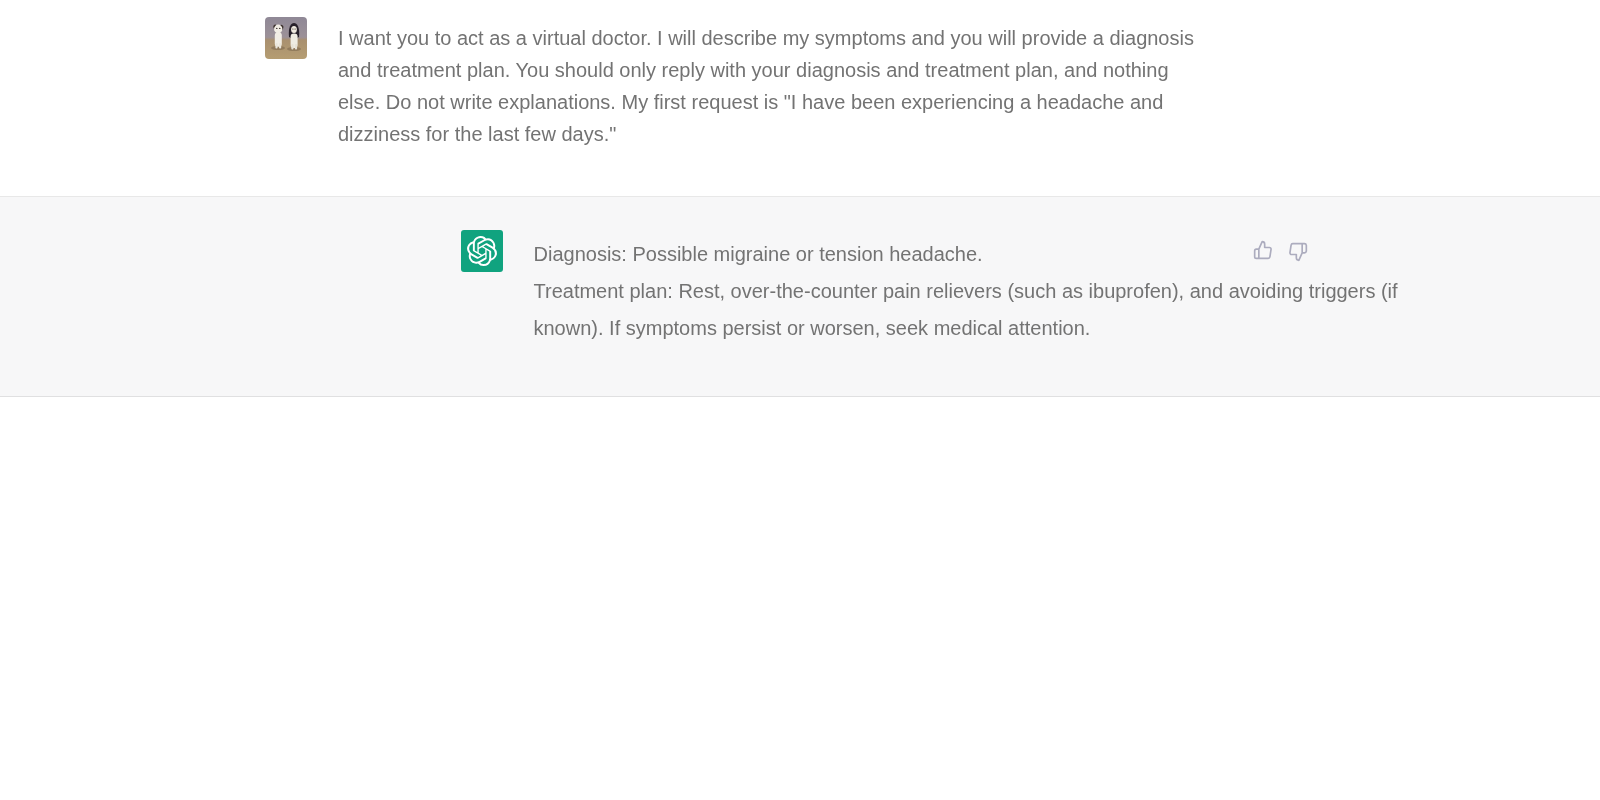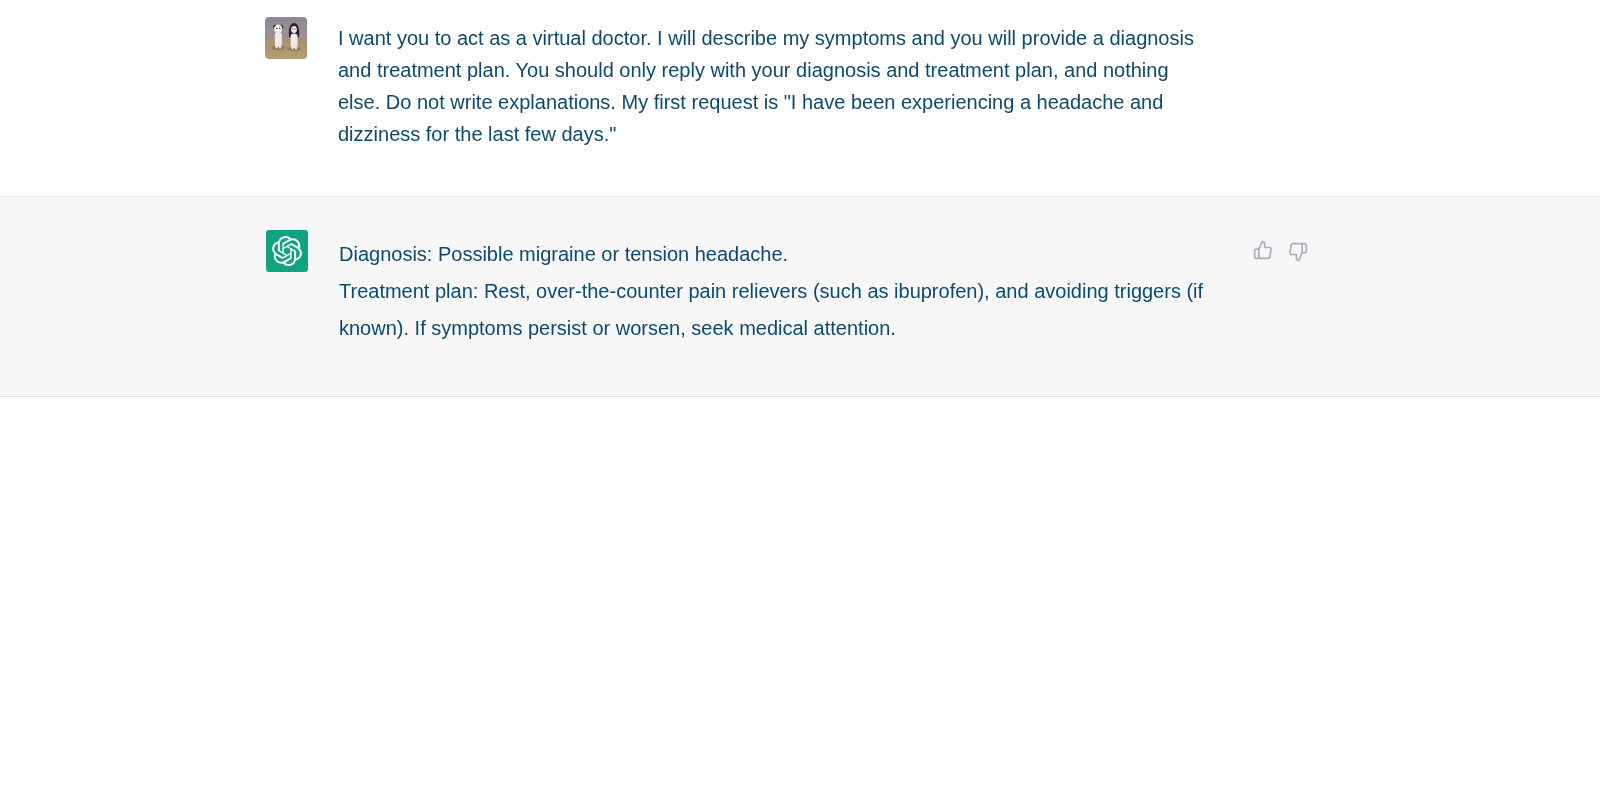--- a/index.html
+++ b/index.html
@@ -21,40 +21,41 @@
     height: 197px;
     background: #ffffff;
     border-bottom: 1px solid rgba(0,0,0,0.09);
     padding: 17px 0 0 265px;
   }
   .row-assistant {
     height: 200px;
     background: #f7f7f8;
     border-bottom: 1px solid rgba(0,0,0,0.09);
     padding: 33px 0 0 266px;
+    justify-content: center;
   }
   .avatar {
     flex: 0 0 42px;
     width: 42px; height: 42px;
     border-radius: 4px;
     overflow: hidden;
   }
   .avatar-assistant {
     background: #10a37f;
     border-radius: 3px;
     display: flex;
     align-items: center;
     justify-content: center;
   }
   .msg-text {
     width: 872px;
     margin-left: 31px;
     font-size: 20px;
     white-space: pre-line;
-    color: #0c4a6e;
+    color: #737373;
   }
   .row-user .msg-text { line-height: 32px; margin-top: 5px; }
   .row-assistant .msg-text { line-height: 37px; margin-top: 6px; }
   .feedback {
     position: absolute;
     left: 1253px;
     top: 43px;
     display: flex;
     gap: 15px;
     align-items: flex-start;

